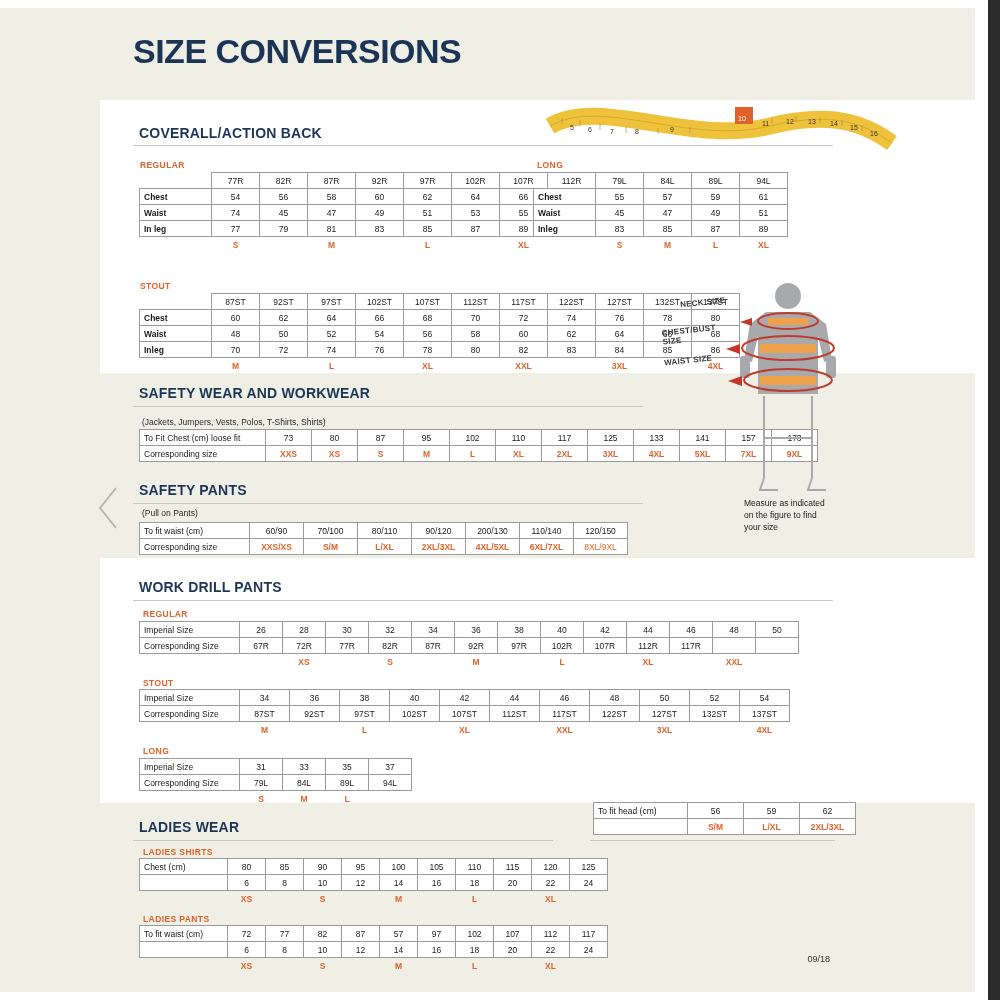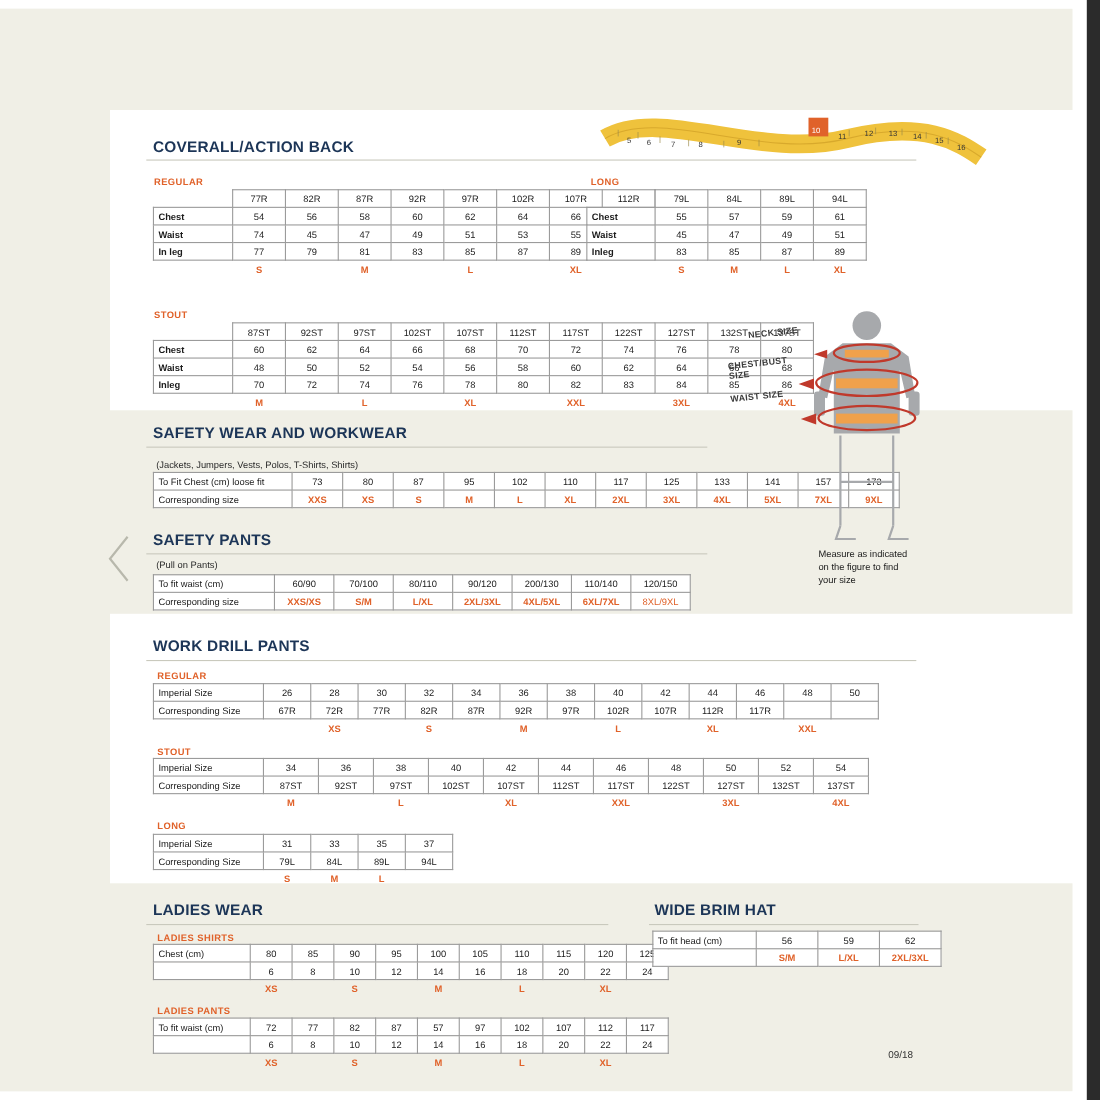--- a/index.html
+++ b/index.html
@@ -75,20 +75,21 @@
           <path d="M150,29 L150,35"></path>
         <path d="M232,20 L232,26"></path>
           <path d="M256,18 L256,24"></path>
           <path d="M280,19 L280,25"></path>
         <path d="M302,22 L302,28"></path>
           <path d="M322,27 L322,33"></path>
       </g>
     </svg>
 
     <div class="content">
+      <h1 class="title">SIZE CONVERSIONS</h1>
 
       <div class="sechead" style="left:139px;top:117px;">COVERALL/ACTION BACK</div>
       <div class="hr" style="left:133px;top:137px;width:700px;"></div>
 
       <div class="subhead" style="left:140px;top:152px;">REGULAR</div>
       <table class="grid" id="t-cov-reg" style="left:139px;top:164px;">
           <tbody>
             <tr>
               <td class="nb" style="width:64px"></td>
               <td style="width:41px">77R</td>
@@ -552,21 +553,21 @@
               <td style="width:31px">L</td>
               <td style="width:31px"></td>
               <td style="width:31px">XL</td>
               <td style="width:31px"></td>
             </tr>
           </tbody>
         </table>
 
       <div class="sechead" style="left:595px;top:811px;">WIDE BRIM HAT</div>
       <div class="hr" style="left:590px;top:832px;width:245px;"></div>
-      <table class="grid" id="t-hat" style="left:593px;top:838px;padding-left:10px;">
+      <table class="grid" id="t-hat" style="left:593px;top:794px;padding-left:10px;">
           <tbody>
             <tr>
               <td class="lbl2" style="width:86px">To fit head (cm)</td>
               <td style="width:49px">56</td>
               <td style="width:49px">59</td>
               <td style="width:49px">62</td>
             </tr>
             <tr>
               <td class="lbl2" style="width:86px"></td>
               <td style="width:49px;color:#e0622a;font-weight:bold">S/M</td>

